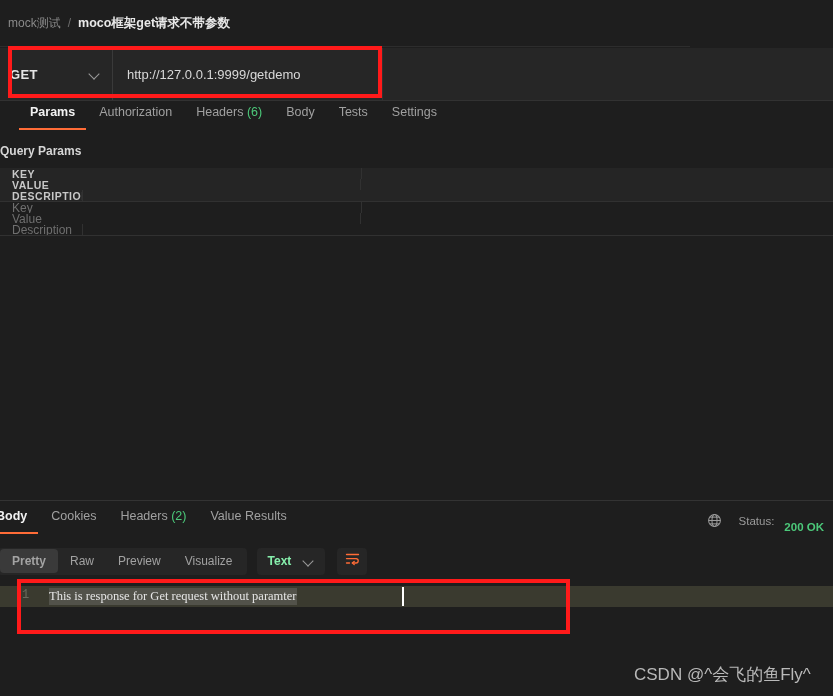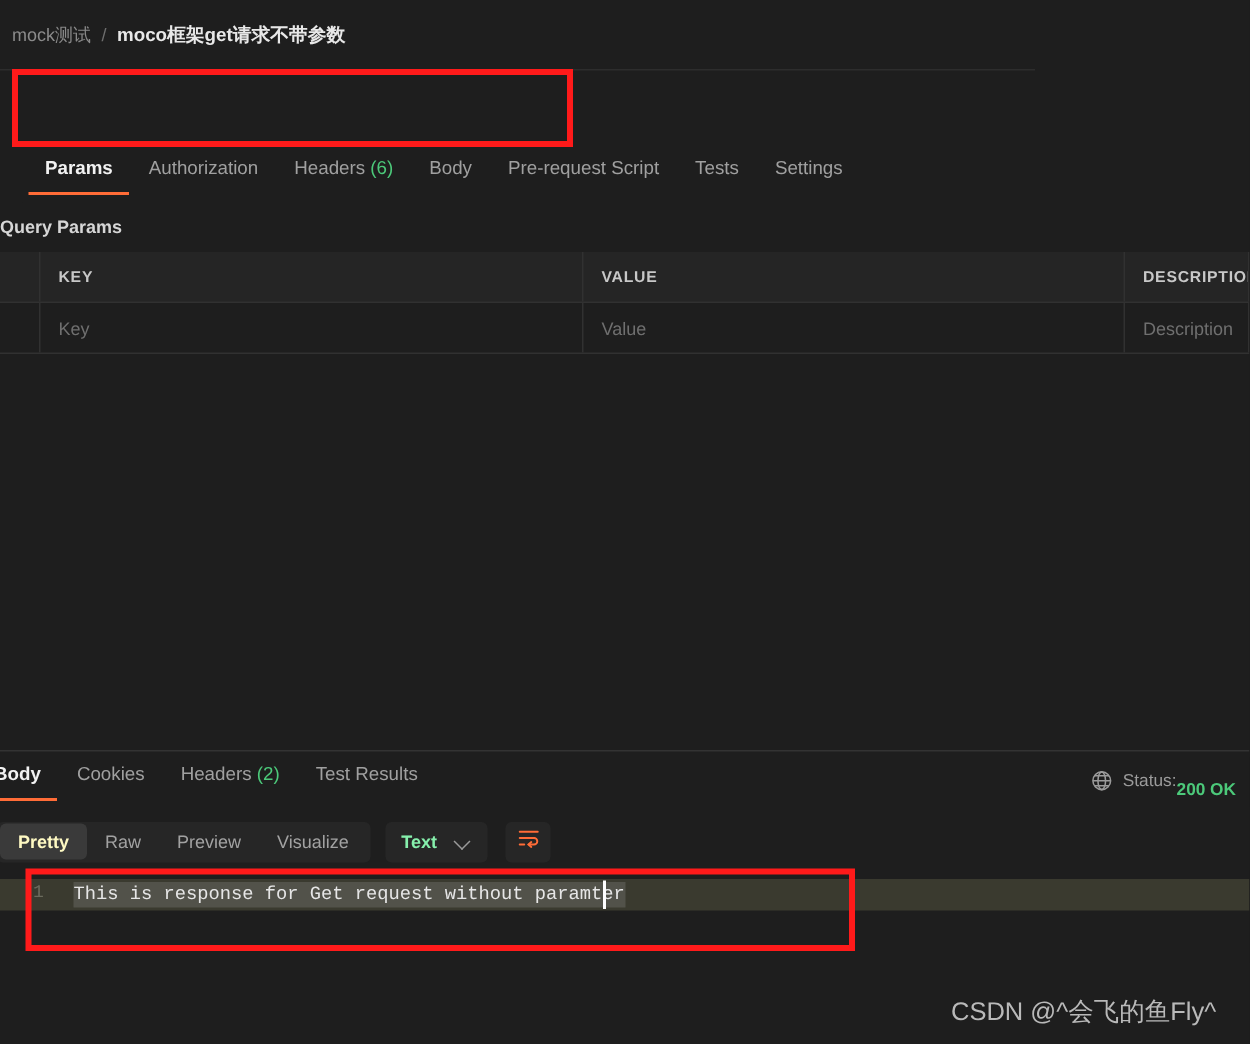--- a/index.html
+++ b/index.html
@@ -146,20 +146,21 @@
   .ptable {
     position: absolute;
     left: 0; top: 168px;
     width: 833px;
     background: #1e1e1e;
   }
   .prow {
     display: flex;
     height: 34px;
     border-bottom: 1px solid #313131;
+    flex-direction: column;
   }
   .prow.head { background: #252525; }
   .pcell {
     display: flex;
     align-items: center;
     padding-left: 12px;
     border-right: 1px solid #313131;
     overflow: hidden;
     white-space: nowrap;
   }
@@ -196,21 +197,21 @@
     background: #1e1e1e;
   }
   .resp-tabs .rtab { padding-top: 4px; }
   .resp-tabs .rtab.first { padding-left: 0; margin-left: -4px; }
 
   .status-zone {
     position: absolute;
     right: 9px; top: 508px;
     display: flex;
     align-items: center;
-    gap: 7px;
+    gap: 17px;
   }
   .globe-icon { width: 15px; height: 15px; display: block; }
   .status-text {
     font-size: 11.5px;
     color: #9b9b9b;
   }
   .status-val { color: #4cc97a; font-weight: 600; margin-top: 13px; }
 
   
   .fmt-bar {
@@ -233,21 +234,21 @@
   .fmt-pill {
     font-size: 12px;
     color: #a2a2a2;
     padding: 5px 12px;
     border-radius: 4px;
     cursor: pointer;
     white-space: nowrap;
   }
   .fmt-pill.active {
     background: #3a3a3a;
-    color: #fef9c3;
+    color: #a3a3a3;
     font-weight: 700;
   }
   .fmt-select {
     display: flex;
     align-items: center;
     gap: 13px;
     background: #262626;
     border-radius: 4px;
     height: 27px;
     padding: 0 11px;
@@ -286,21 +287,21 @@
   .gutter-num {
     position: absolute;
     left: 22px; top: 8px;
     font-family: "Liberation Mono", "DejaVu Sans Mono", monospace;
     font-size: 12px;
     color: #6b6b5d;
   }
   .code-line {
     position: absolute;
     left: 49px; top: 8px;
-    font-family: Liberation Mono, monospace;
+    font-family: Liberation Serif, serif;
     font-size: 12.5px;
     color: #e6e6e6;
     background: #52524a;
     white-space: pre;
     line-height: 17px;
   }
   .caret {
     position: absolute;
     left: 402px; top: 7px;
     width: 1.5px; height: 19px;
@@ -330,37 +331,44 @@
 <body>
 
 <div id="app">
 
   <div class="header">
     <span class="crumb-collection">mock测试</span>
     <span class="crumb-sep">/</span>
     <span class="crumb-request">moco框架get请求不带参数</span>
   </div>
 
+  <div class="urlbar">
+    <div class="method-box">
+      <span class="method-label">GET</span>
+      <span class="chev"></span>
+    </div>
+    <div class="url-input-wrap">
+      <span class="url-text">http://127.0.0.1:9999/getdemo</span>
+    </div>
+    <div class="urlbar-spacer"></div>
+  </div>
 
   <div class="req-tabs">
     <div class="rtab active">
       <span>Params</span>
     </div>
     <div class="rtab">
       <span>Authorization</span>
     </div>
     <div class="rtab">
       <span>Headers</span>
       <span class="cnt-green">(6)</span>
     </div>
     <div class="rtab">
       <span>Body</span>
-    </div>
-    <div class="rtab">
-      <span>Pre-request Script</span>
     </div>
     <div class="rtab">
       <span>Tests</span>
     </div>
     <div class="rtab">
       <span>Settings</span>
     </div>
   </div>
 
   <div class="qp-label">Query Params</div>
@@ -387,21 +395,21 @@
       <span>Body</span>
     </div>
     <div class="rtab">
       <span>Cookies</span>
     </div>
     <div class="rtab">
       <span>Headers</span>
       <span class="cnt-green">(2)</span>
     </div>
     <div class="rtab">
-      <span>Test Results</span>
+      <span>Value Results</span>
     </div>
   </div>
 
   <div class="status-zone">
     <span>
       <svg class="globe-icon" viewBox="0 0 16 16" fill="none" stroke="#9b9b9b" stroke-width="1.1">
         <circle cx="8" cy="8" r="6.3"></circle>
         <ellipse cx="8" cy="8" rx="2.7" ry="6.3"></ellipse>
         <line x1="1.8" y1="8" x2="14.2" y2="8"></line>
         <line x1="2.9" y1="4.4" x2="13.1" y2="4.4"></line>

